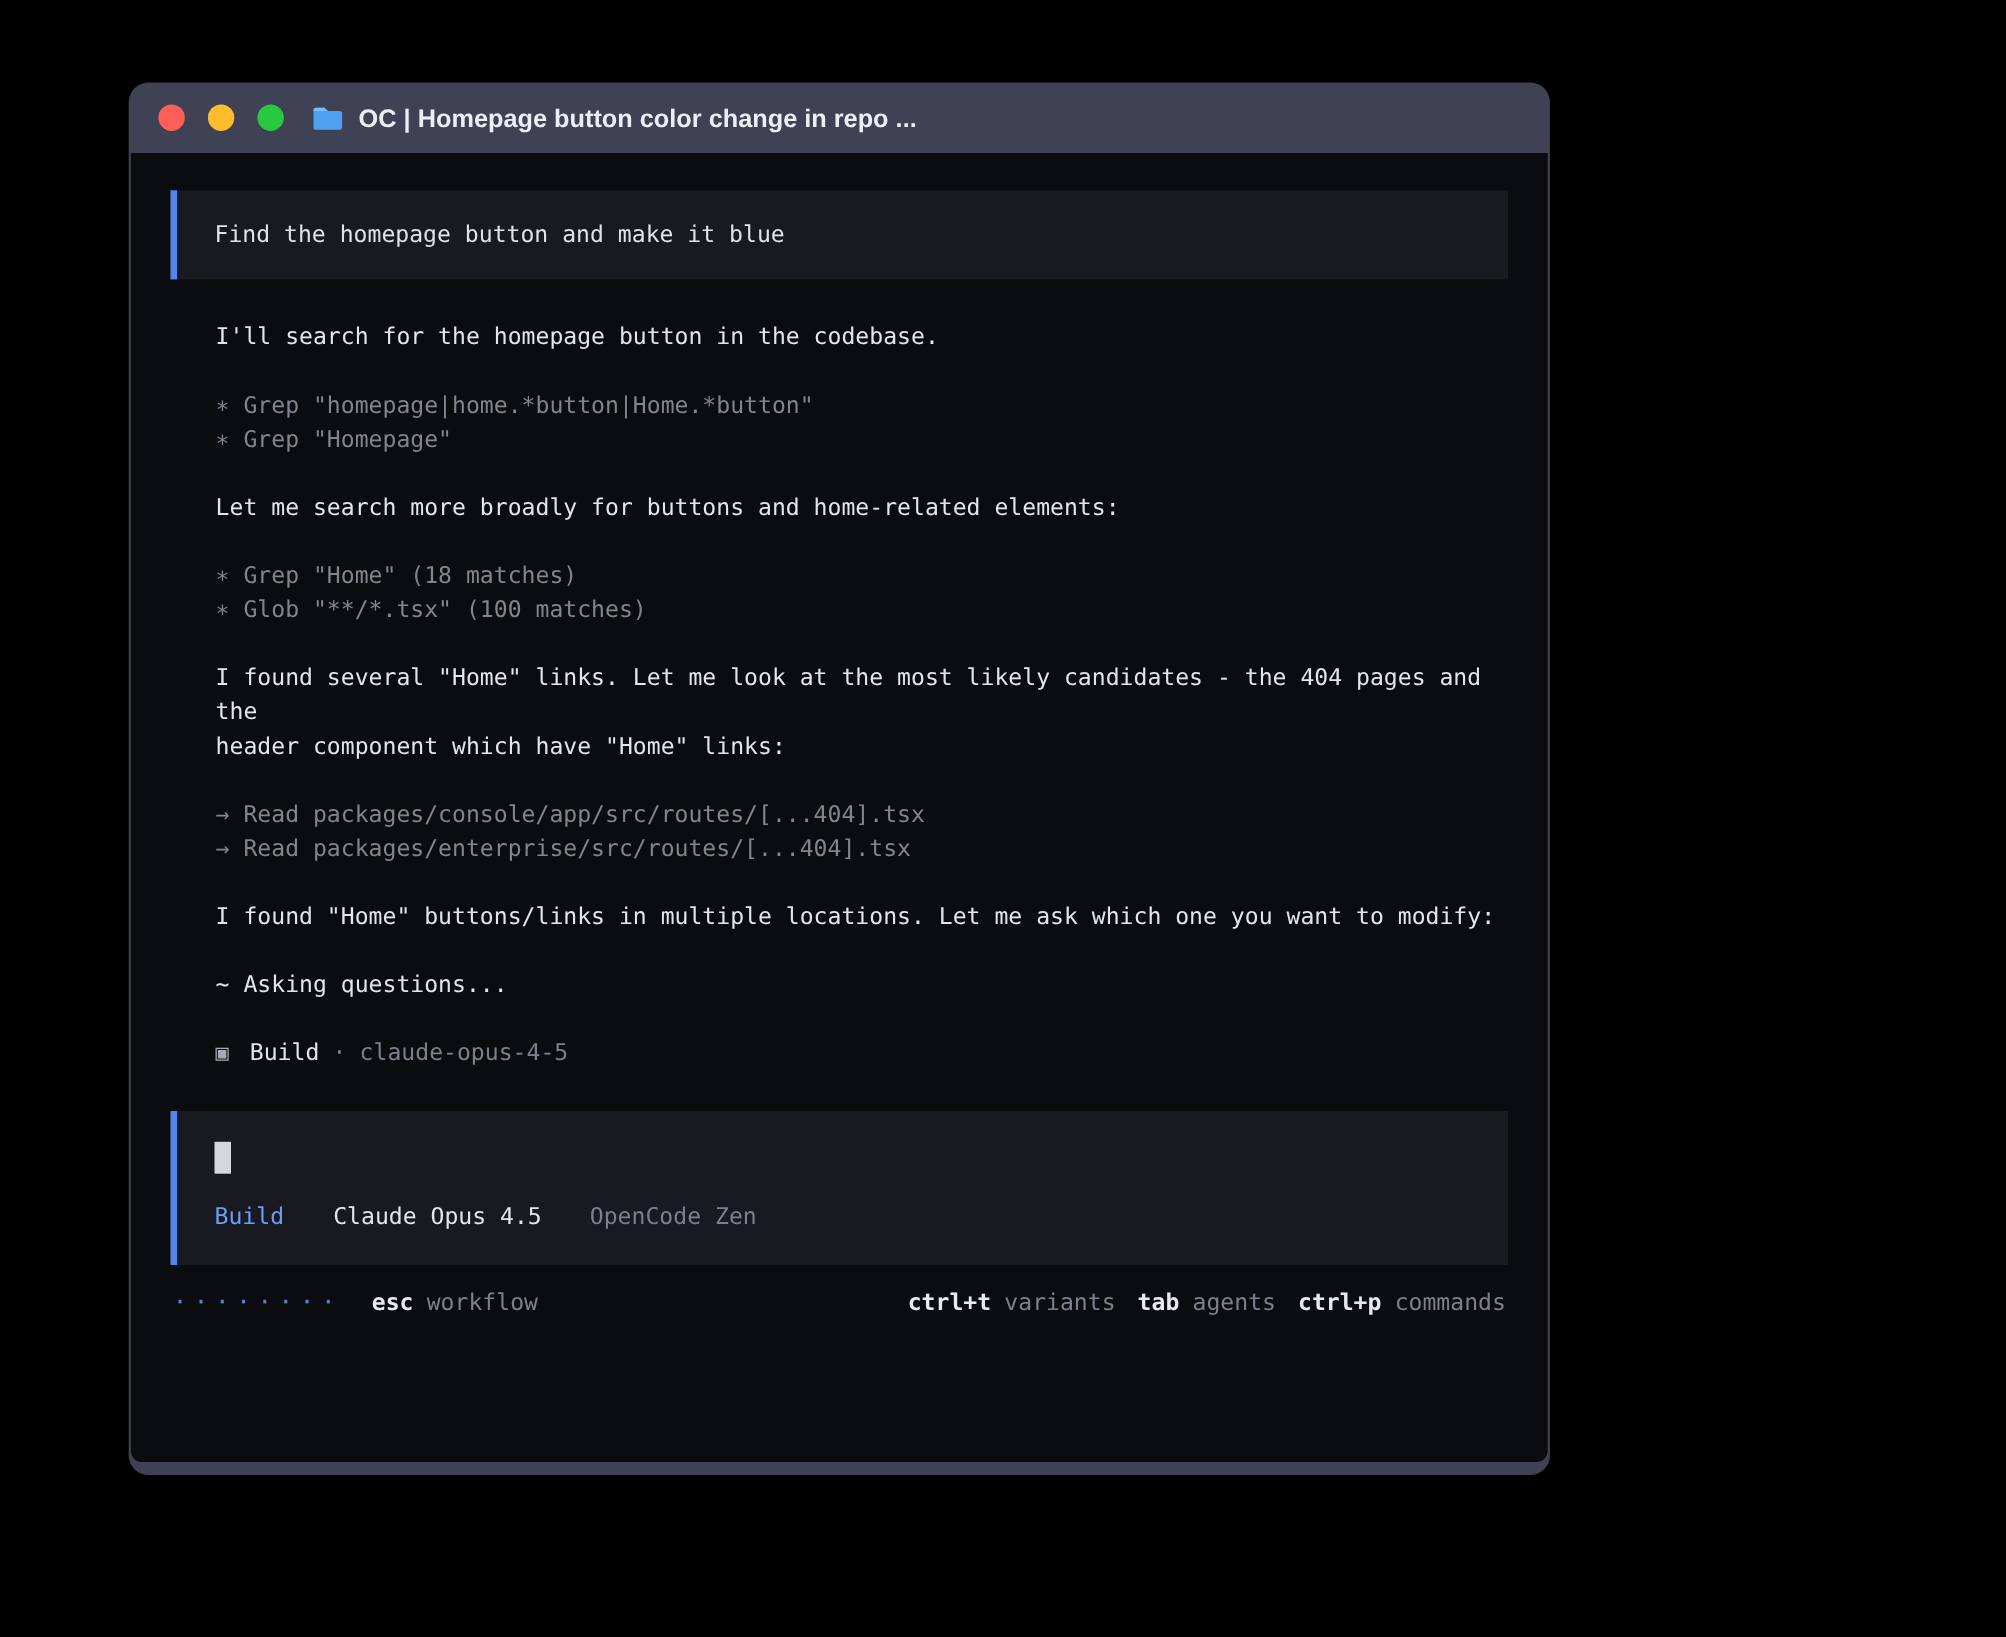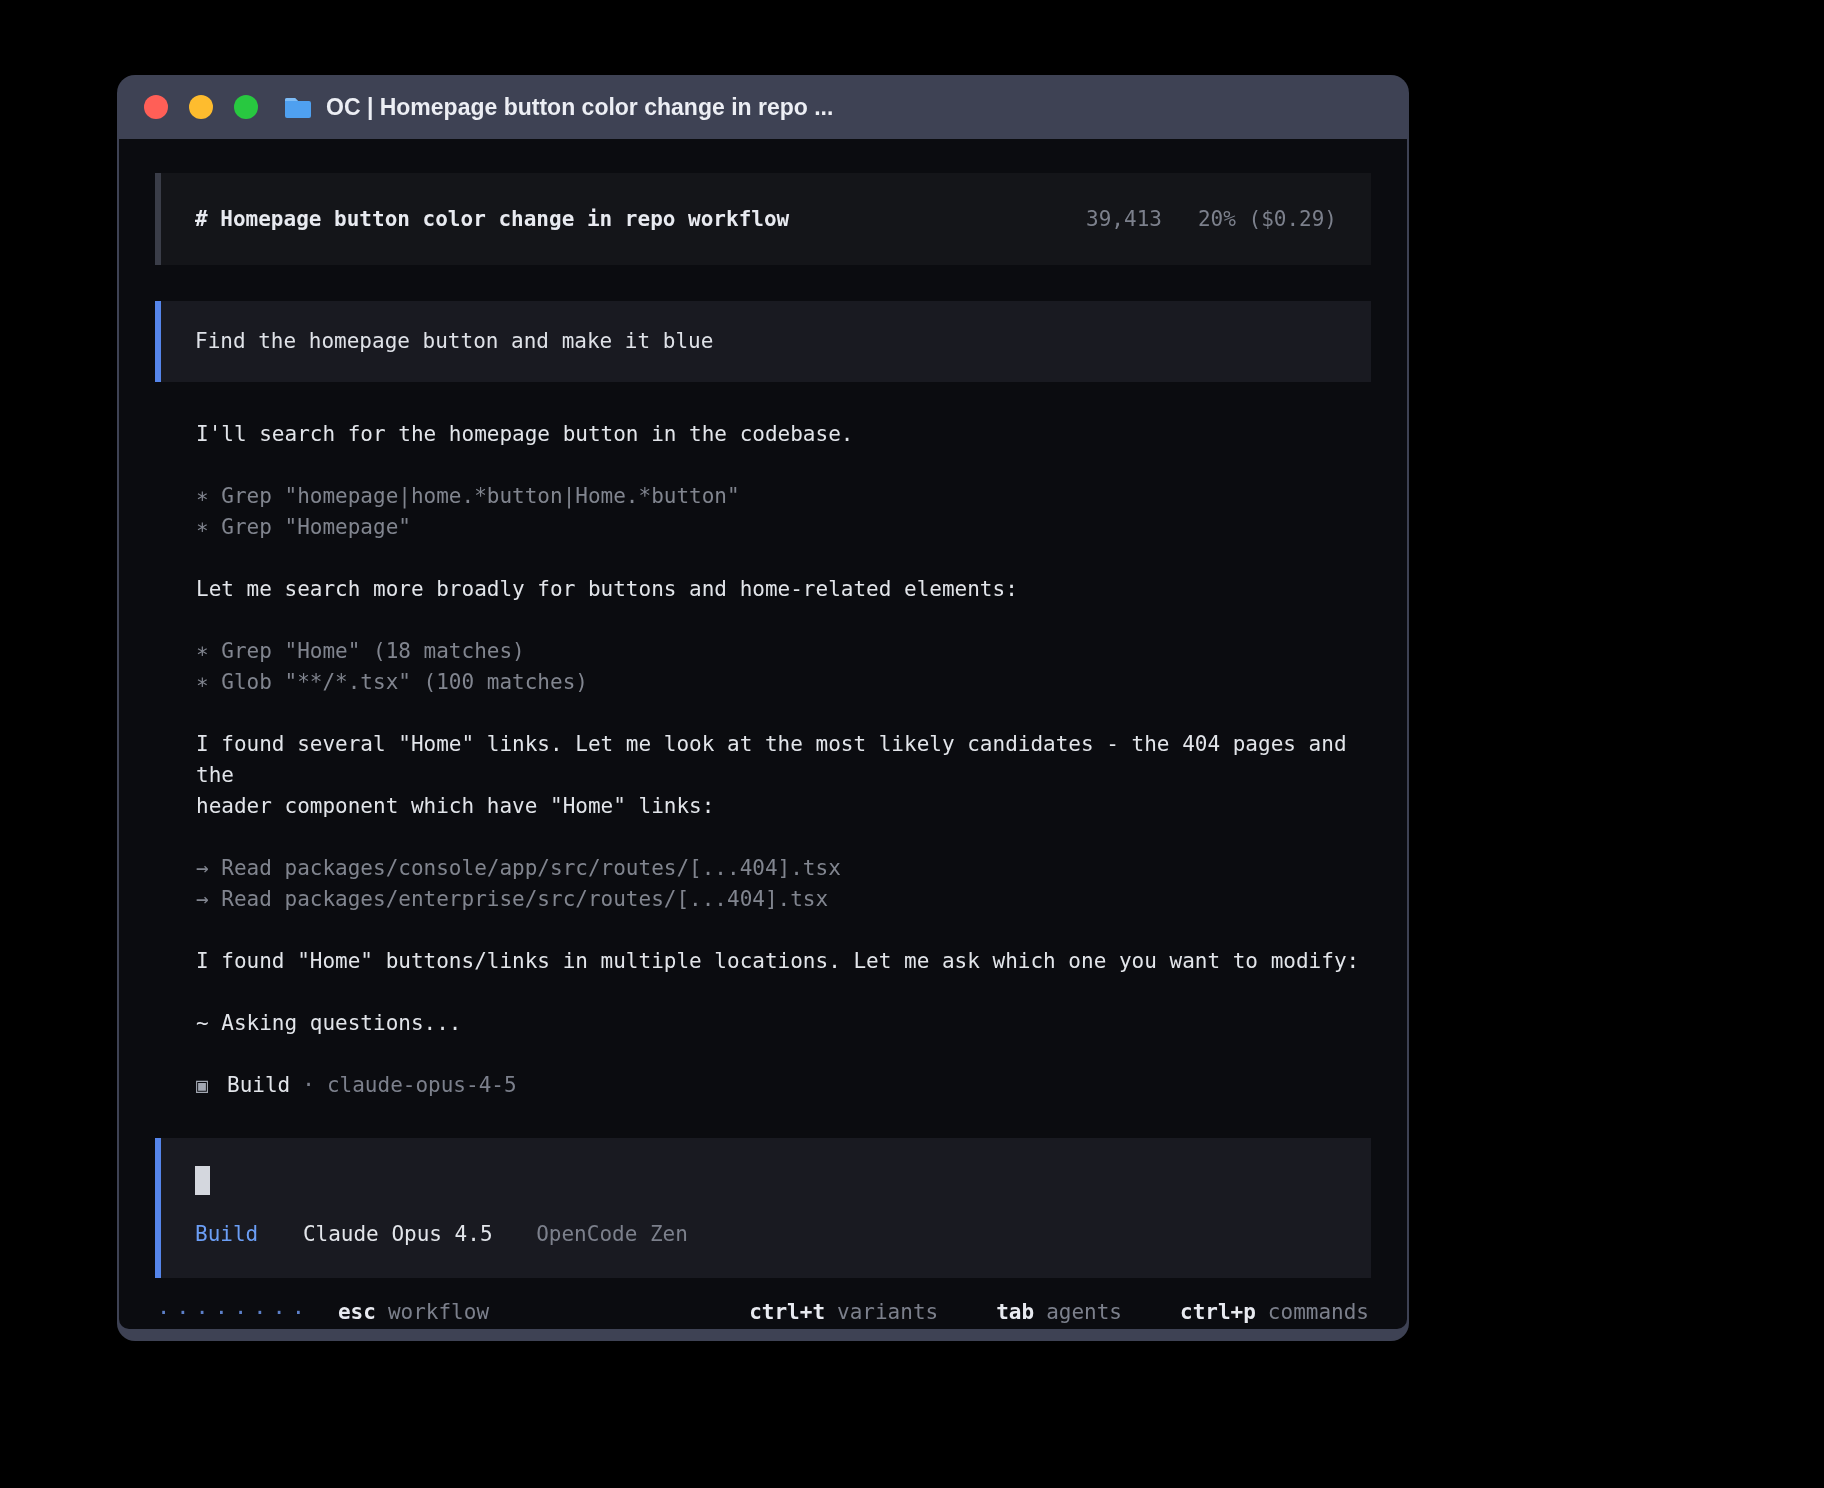--- a/index.html
+++ b/index.html
@@ -106,21 +106,21 @@
     justify-content: space-between;
     margin-top: 18px;
     height: 32px;
     padding: 0 2px;
   }
   .footer-left { display: flex; align-items: center; gap: 27px; }
   .spinner { color: #5d80c9; letter-spacing: 6px; font-size: 22px; }
   .key { font-weight: bold; color: #e8eaf0; }
   .hint-label { color: #7c808c; }
   .shortcut { display: flex; gap: 12px; }
-  .footer-right { display: flex; gap: 58px; }
+  .footer-right { display: flex; gap: 20px; }
 </style>
 </head>
 <body>
 
 <div class="window">
 
   <div class="titlebar">
     <div class="lights">
       <div class="light light-red"></div>
       <div class="light light-yellow"></div>
@@ -132,27 +132,20 @@
           <path d="M2 5 a2 2 0 0 1 2 -2 h8 l3 3 h11 a2 2 0 0 1 2 2 v13 a2 2 0 0 1 -2 2 h-22 a2 2 0 0 1 -2 -2 z" fill="#4fa0f0"></path>
           <path d="M2 5 a2 2 0 0 1 2 -2 h8 l3 3 h-13 z" fill="#7ebcf6"></path>
         </svg>
       </span>
       <span class="window-title">OC | Homepage button color change in repo ...</span>
     </div>
   </div>
 
   <div class="terminal">
 
-    <div class="session-header">
-      <span class="session-title"># Homepage button color change in repo workflow</span>
-      <span class="session-stats">
-        <span>39,413</span>
-        <span>20% ($0.29)</span>
-      </span>
-    </div>
 
     <div class="user-msg">
       <span>Find the homepage button and make it blue</span>
     </div>
 
     <div class="transcript">
 
       <div class="para">
         <div>I'll search for the homepage button in the codebase.</div>
       </div>

